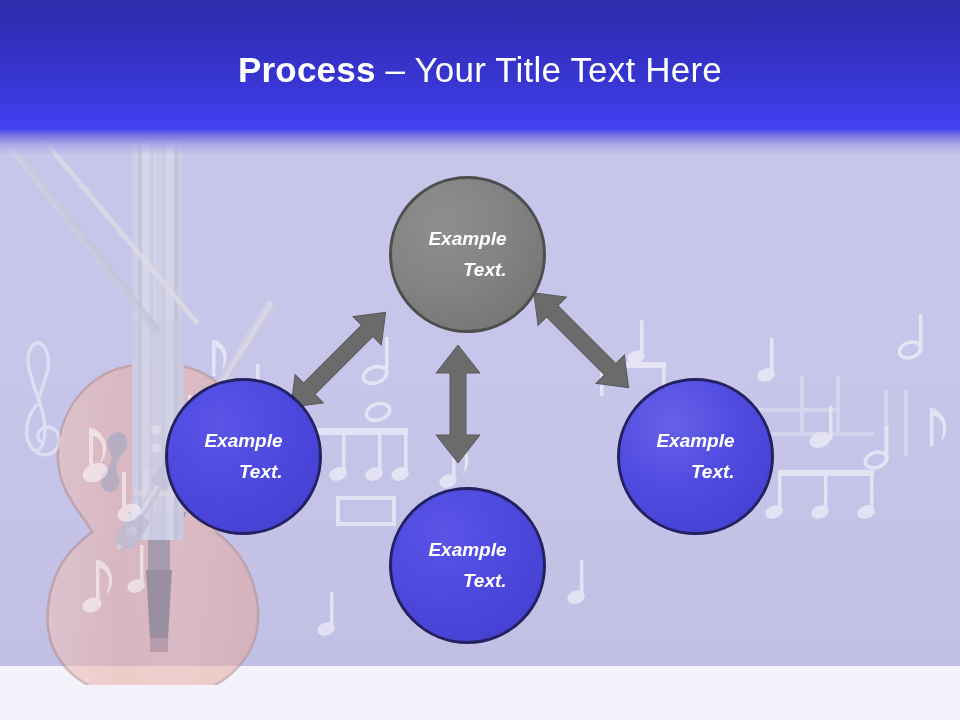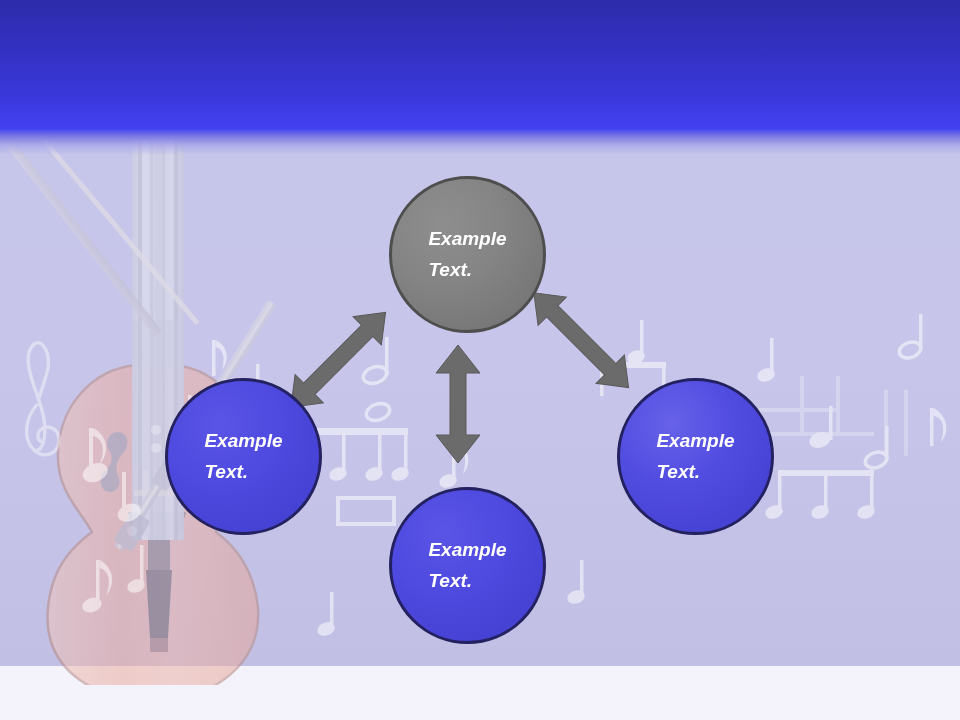--- a/index.html
+++ b/index.html
@@ -98,21 +98,21 @@
     height: 720px;
   }
 
   
   .node {
     position: absolute;
     border-radius: 50%;
     display: flex;
     align-items: center;
     justify-content: center;
-    text-align: left;
+    text-align: right;
     color: #ffffff;
     font-weight: bold;
     font-style: italic;
     font-size: 19px;
     line-height: 29px;
     box-sizing: border-box;
   }
   .node .label { display: block; padding-bottom: 2px; }
 
   .node-top {
@@ -348,20 +348,23 @@
         </g>
         <g transform="translate(580,420)">
           <rect x="0" y="0" width="3.5" height="36"></rect>
           <ellipse cx="-4" cy="37" rx="9" ry="6.5" transform="rotate(-20 -4 37)"></ellipse>
         </g>
       </g>
     </svg>
   </div>
 
   <div class="header-band"></div>
+  <div class="title">
+    <span class="strong">Process</span><span class="light"> – Your Title Text Here</span>
+  </div>
 
   <svg class="arrows" viewBox="0 0 960 720" xmlns="http://www.w3.org/2000/svg">
 
     <g transform="translate(346,352) rotate(-45)">
       <path d="M-52 -8 L 30 -8 L 30 -20 L 56 0 L 30 20 L 30 8 L -52 8
                L -52 20 L -78 0 L -52 -20 Z" fill="#6b6b6b" stroke="#5a5a5a" stroke-width="1"></path>
     </g>
 
     <g transform="translate(589,348) rotate(45)">
       <path d="M-52 -8 L 30 -8 L 30 -20 L 56 0 L 30 20 L 30 8 L -52 8

